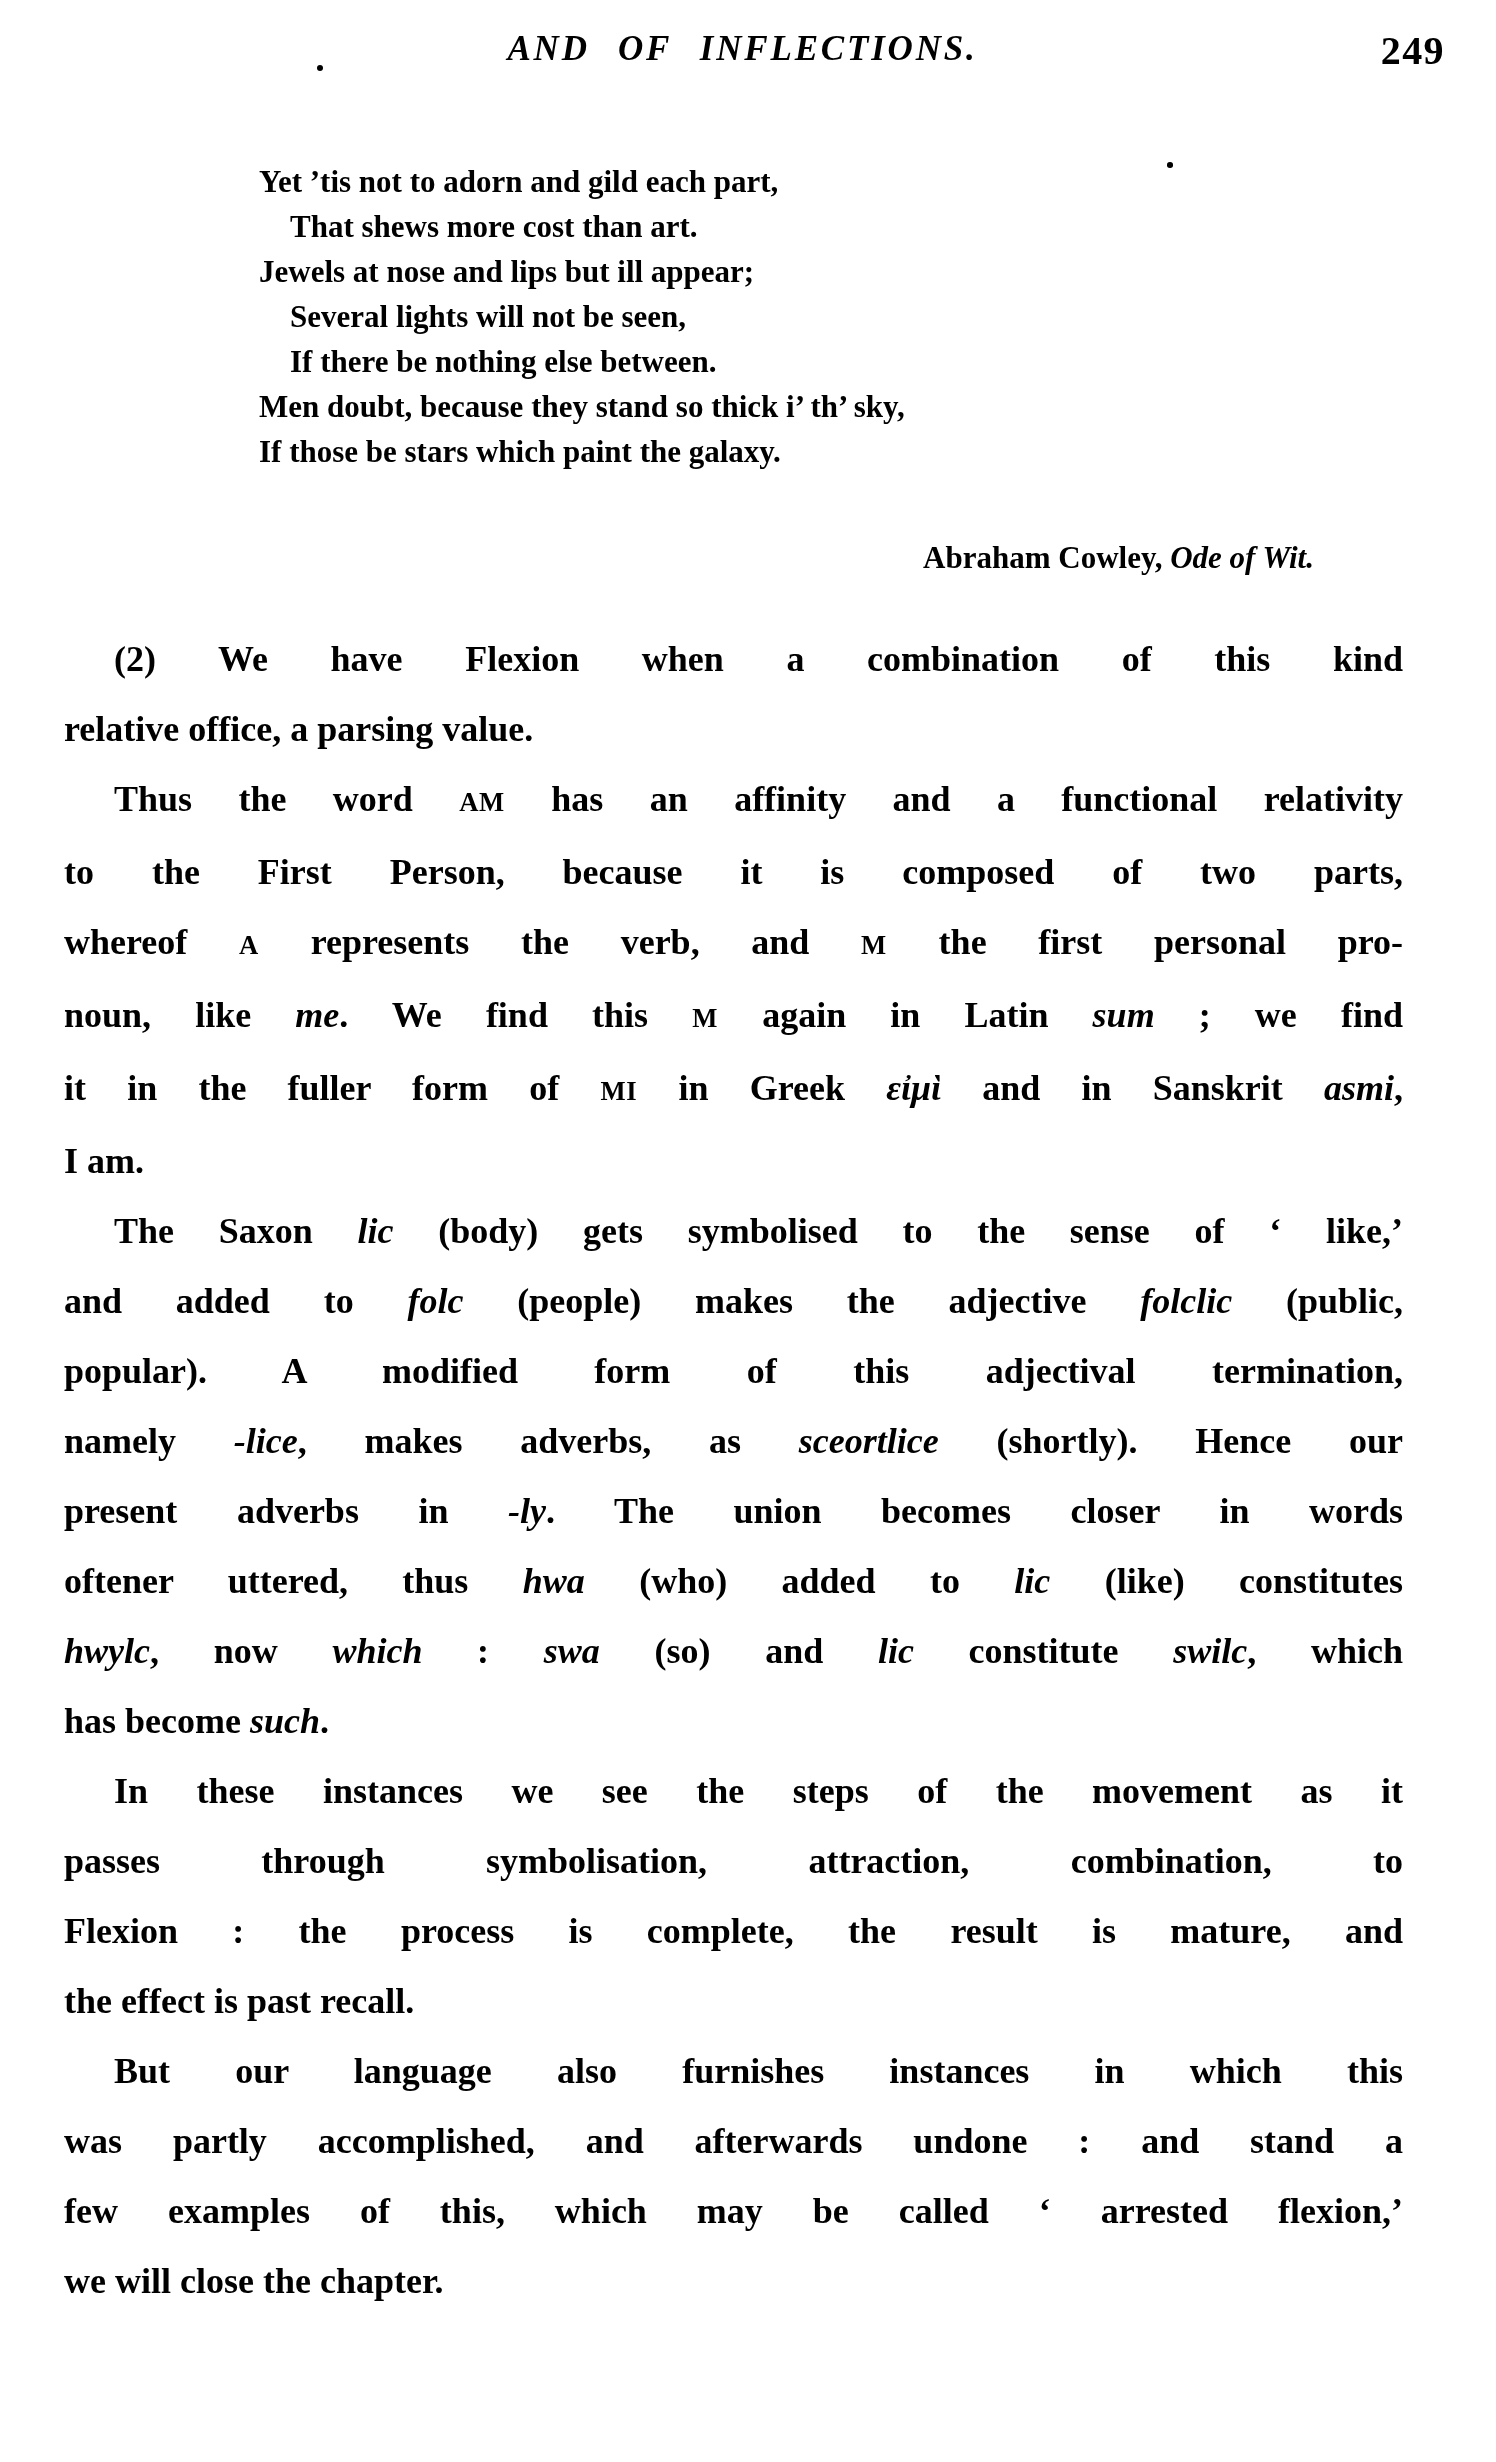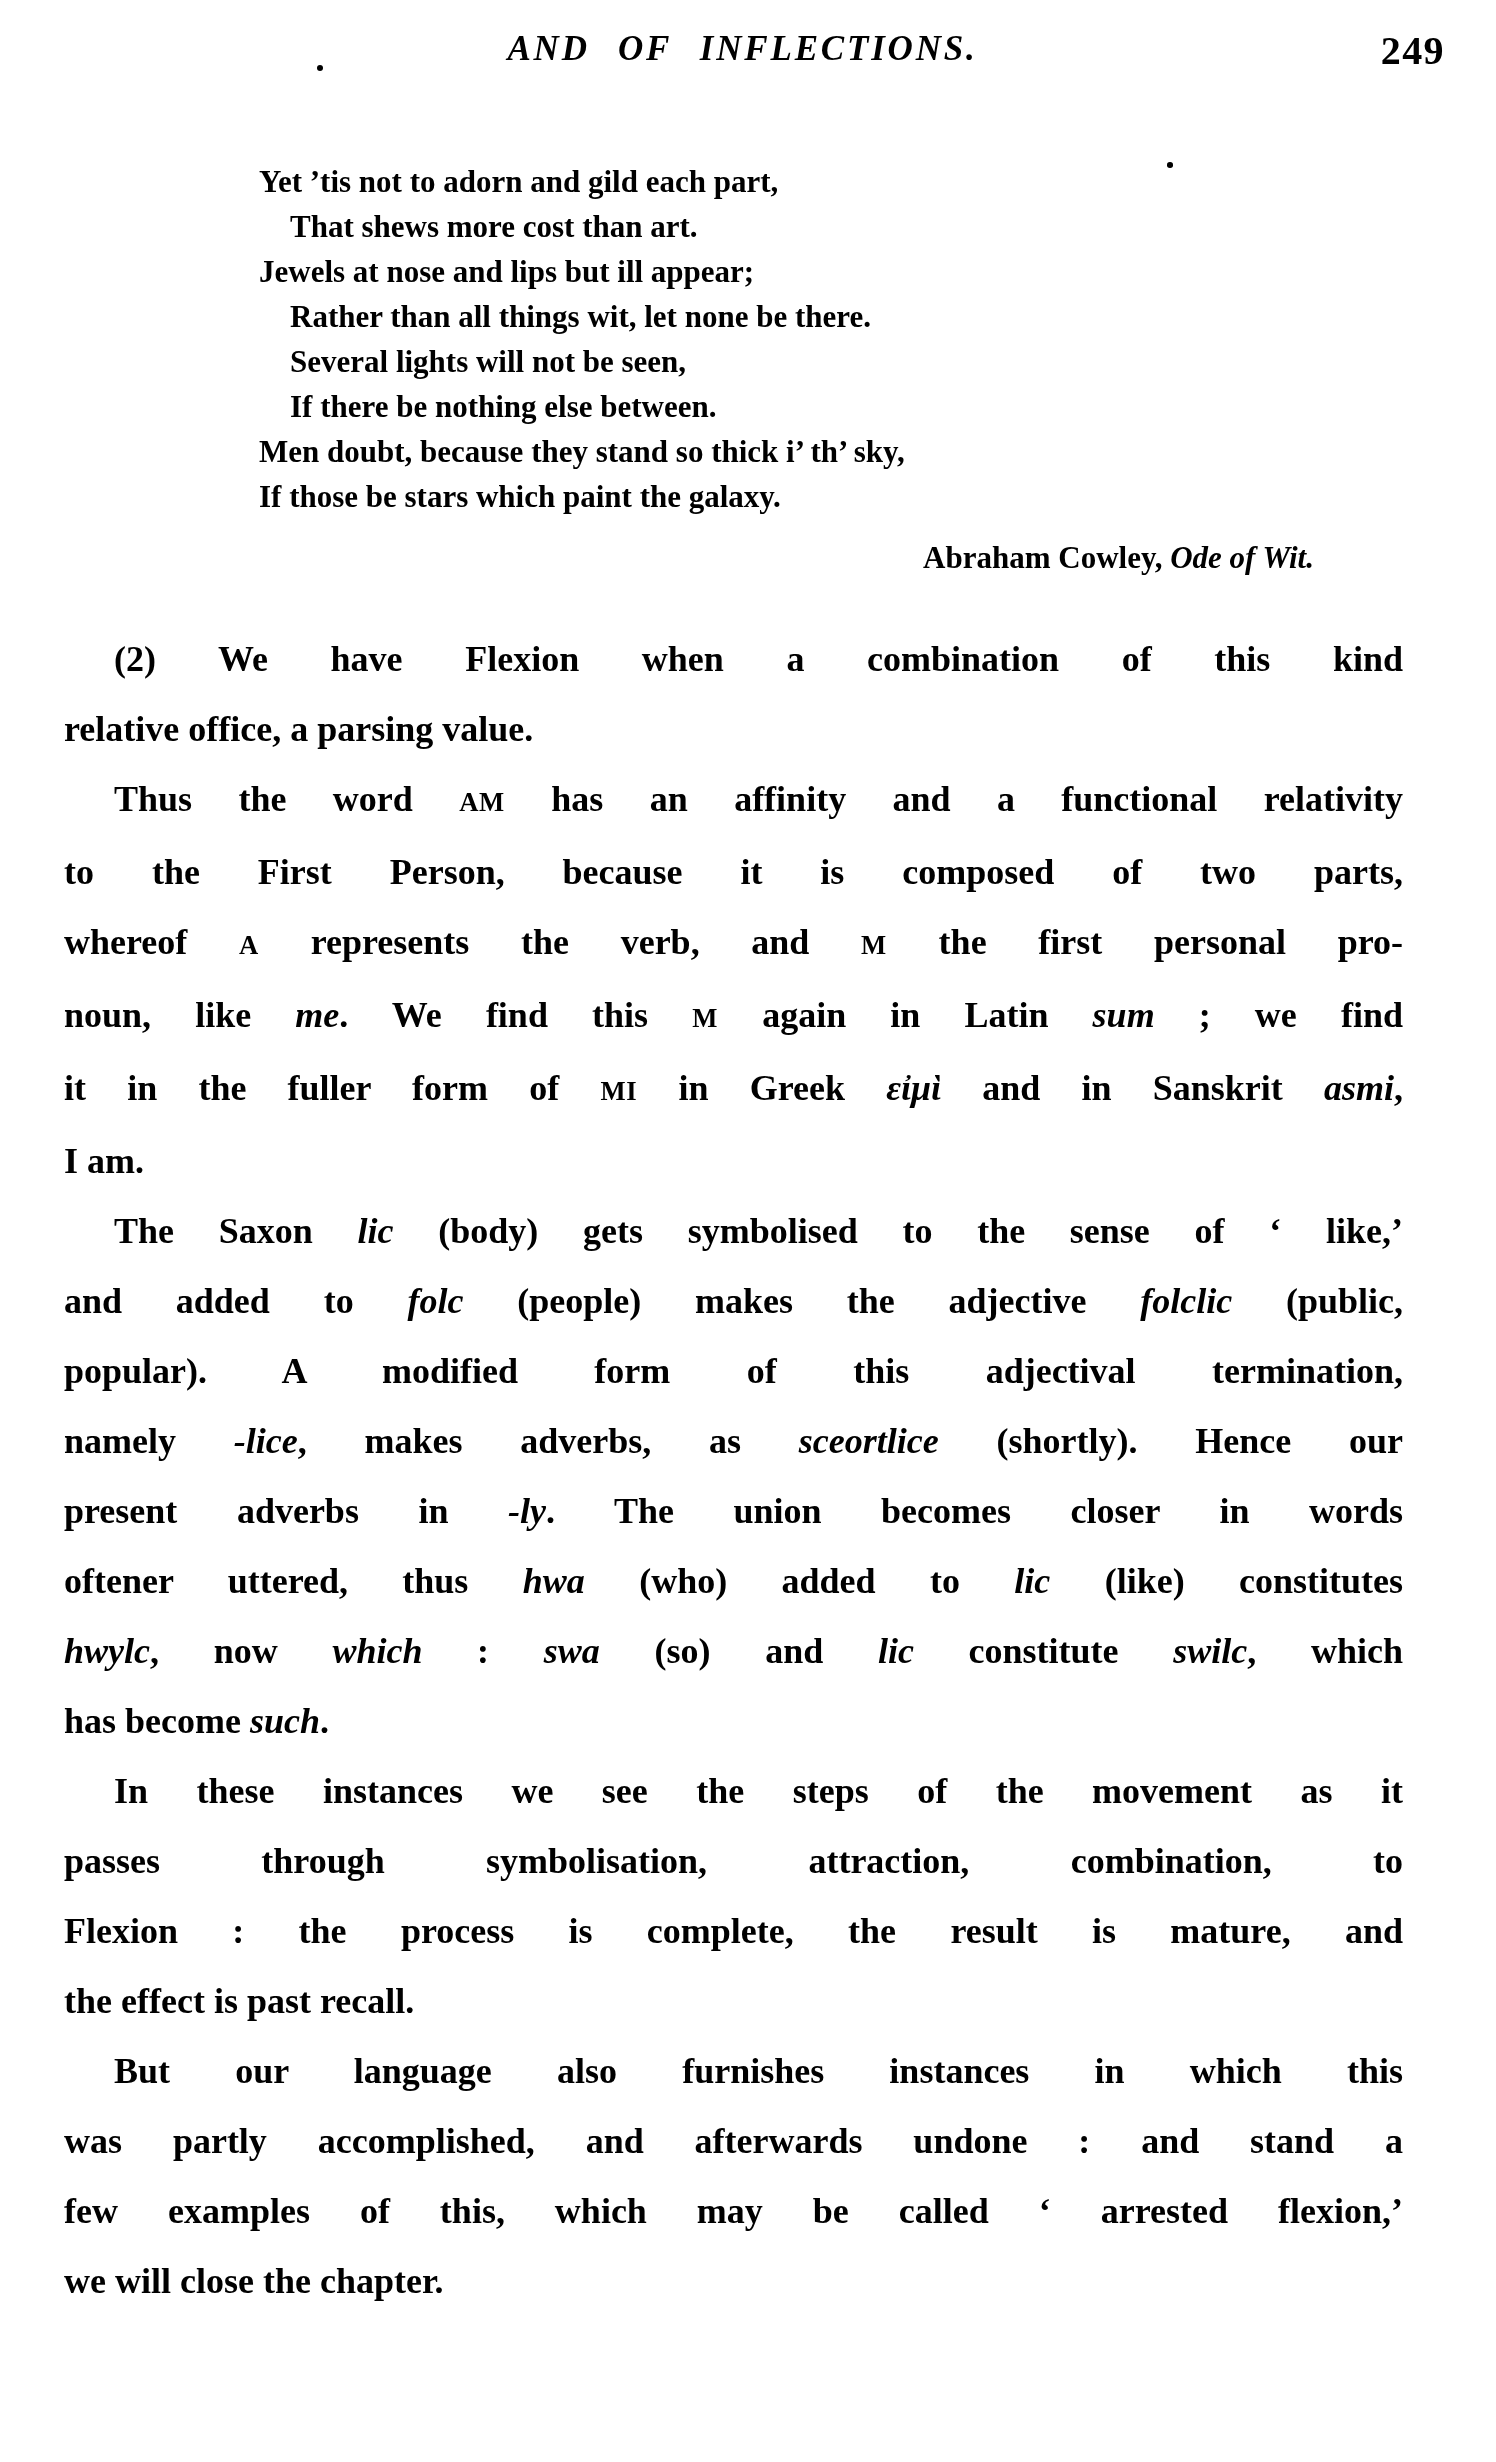--- a/index.html
+++ b/index.html
@@ -83,21 +83,20 @@
 
   <div class="page-number">249</div>
 
   <div class="speck s1"></div>
   <div class="speck s2"></div>
 
   <div class="poem">
       <div class="poem-line">Yet ’tis not to adorn and gild each part,</div>
       <div class="poem-line ind1">That shews more cost than art.</div>
       <div class="poem-line">Jewels at nose and lips but ill appear;</div>
-      <div class="poem-line ind1">Rather than all things wit, let none be there.</div>
       <div class="poem-line ind1">Several lights will not be seen,</div>
       <div class="poem-line ind1">If there be nothing else between.</div>
       <div class="poem-line">Men doubt, because they stand so thick i’ th’ sky,</div>
       <div class="poem-line">If those be stars which paint the galaxy.</div>
     </div>
 
   <div class="attribution"><span class="seg-r">Abraham Cowley, </span><span class="seg-i">Ode of Wit.</span></div>
 
   <div class="body-text">
       <div class="paragraph">

